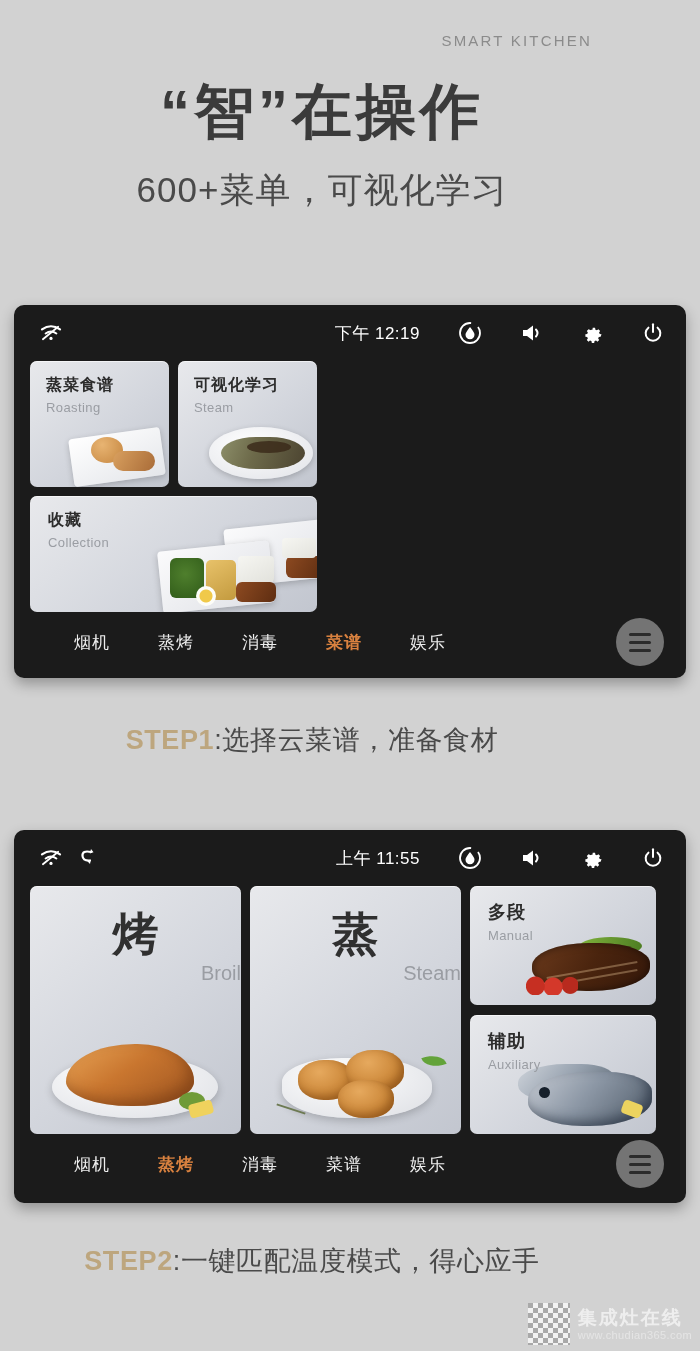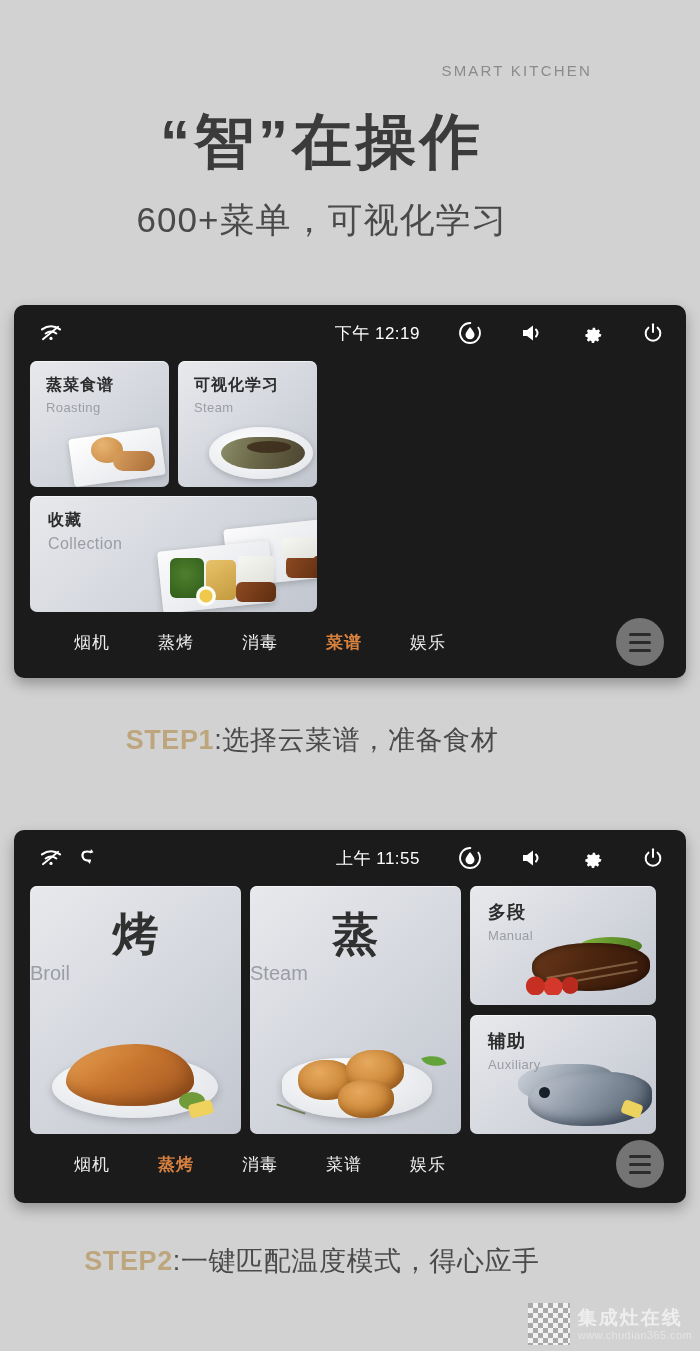--- a/index.html
+++ b/index.html
@@ -5,21 +5,21 @@
   * { margin:0; padding:0; box-sizing:border-box; }
   html,body { width:700px; height:1351px; }
   body {
     font-family:"Liberation Sans","DejaVu Sans",sans-serif;
     background:#d2d2d2;
     position:relative;
     overflow:hidden;
   }
 
   
-  .header { width:644px; padding-top:62px; }
+  .header { width:644px; padding-top:32px; }
   .smart-kitchen {
     text-align:right; padding-right:52px;
     font-size:15px; letter-spacing:2.2px;
     color:#8b8b8b; font-weight:400;
   }
   .headline {
     text-align:center; margin-top:30px;
     font-size:60px; font-weight:bold; color:#3b3b3b;
     letter-spacing:4px; line-height:1.1;
   }
@@ -143,21 +143,21 @@
     background:linear-gradient(110deg,#8d8f6a 0%,#6d6a4a 40%,#4b4330 100%);
   }
   .c-steam .sauce {
     position:absolute; right:26px; bottom:34px; width:44px; height:12px;
     border-radius:50%; background:#3b2a1a; opacity:.85;
   }
 
   
   .c-coll { width:287px; height:116px; }
   .c-coll .card-title { left:18px; top:14px; font-size:16px; }
-  .c-coll .card-sub { left:18px; top:39px; font-size:16px; }
+  .c-coll .card-sub { left:18px; top:39px; font-size:13px; }
   .bento {
     position:absolute; border-radius:4px;
     background:linear-gradient(150deg,#fbfbfc,#dfe1e6);
     box-shadow:0 2px 7px rgba(0,0,0,.22);
   }
   .bento-a { left:130px; bottom:4px; width:112px; height:62px; transform:rotate(-6deg); }
   .bento-b { left:196px; bottom:30px; width:106px; height:58px; transform:rotate(-6deg); }
   .bfood {
     position:absolute; border-radius:3px;
   }
@@ -176,21 +176,21 @@
   .bf7 { left:252px; bottom:54px; width:34px; height:20px;
          background:linear-gradient(150deg,#f6f6f2,#e2e2dc); border-radius:4px; }
 
   
   .c-broil, .c-steam2 { width:211px; height:248px; }
   .c-broil .big-ch, .c-steam2 .big-ch {
     position:absolute; top:18px; left:0; width:100%; text-align:center;
     font-size:46px; font-weight:bold; color:#303030; z-index:3;
   }
   .c-broil .big-en, .c-steam2 .big-en {
-    position:absolute; top:76px; left:0; width:100%; text-align:left;
+    position:absolute; top:76px; left:0; width:100%; text-align:right;
     font-size:20px; color:#9a9da3; z-index:3;
   }
   .c-broil .plate-o {
     position:absolute; left:22px; bottom:16px; width:166px; height:62px;
     border-radius:50%;
     background:radial-gradient(ellipse at 40% 30%,#ffffff,#dddfe4);
     box-shadow:0 3px 8px rgba(0,0,0,.2);
   }
   .c-broil .chicken {
     position:absolute; left:36px; bottom:28px; width:128px; height:62px;

